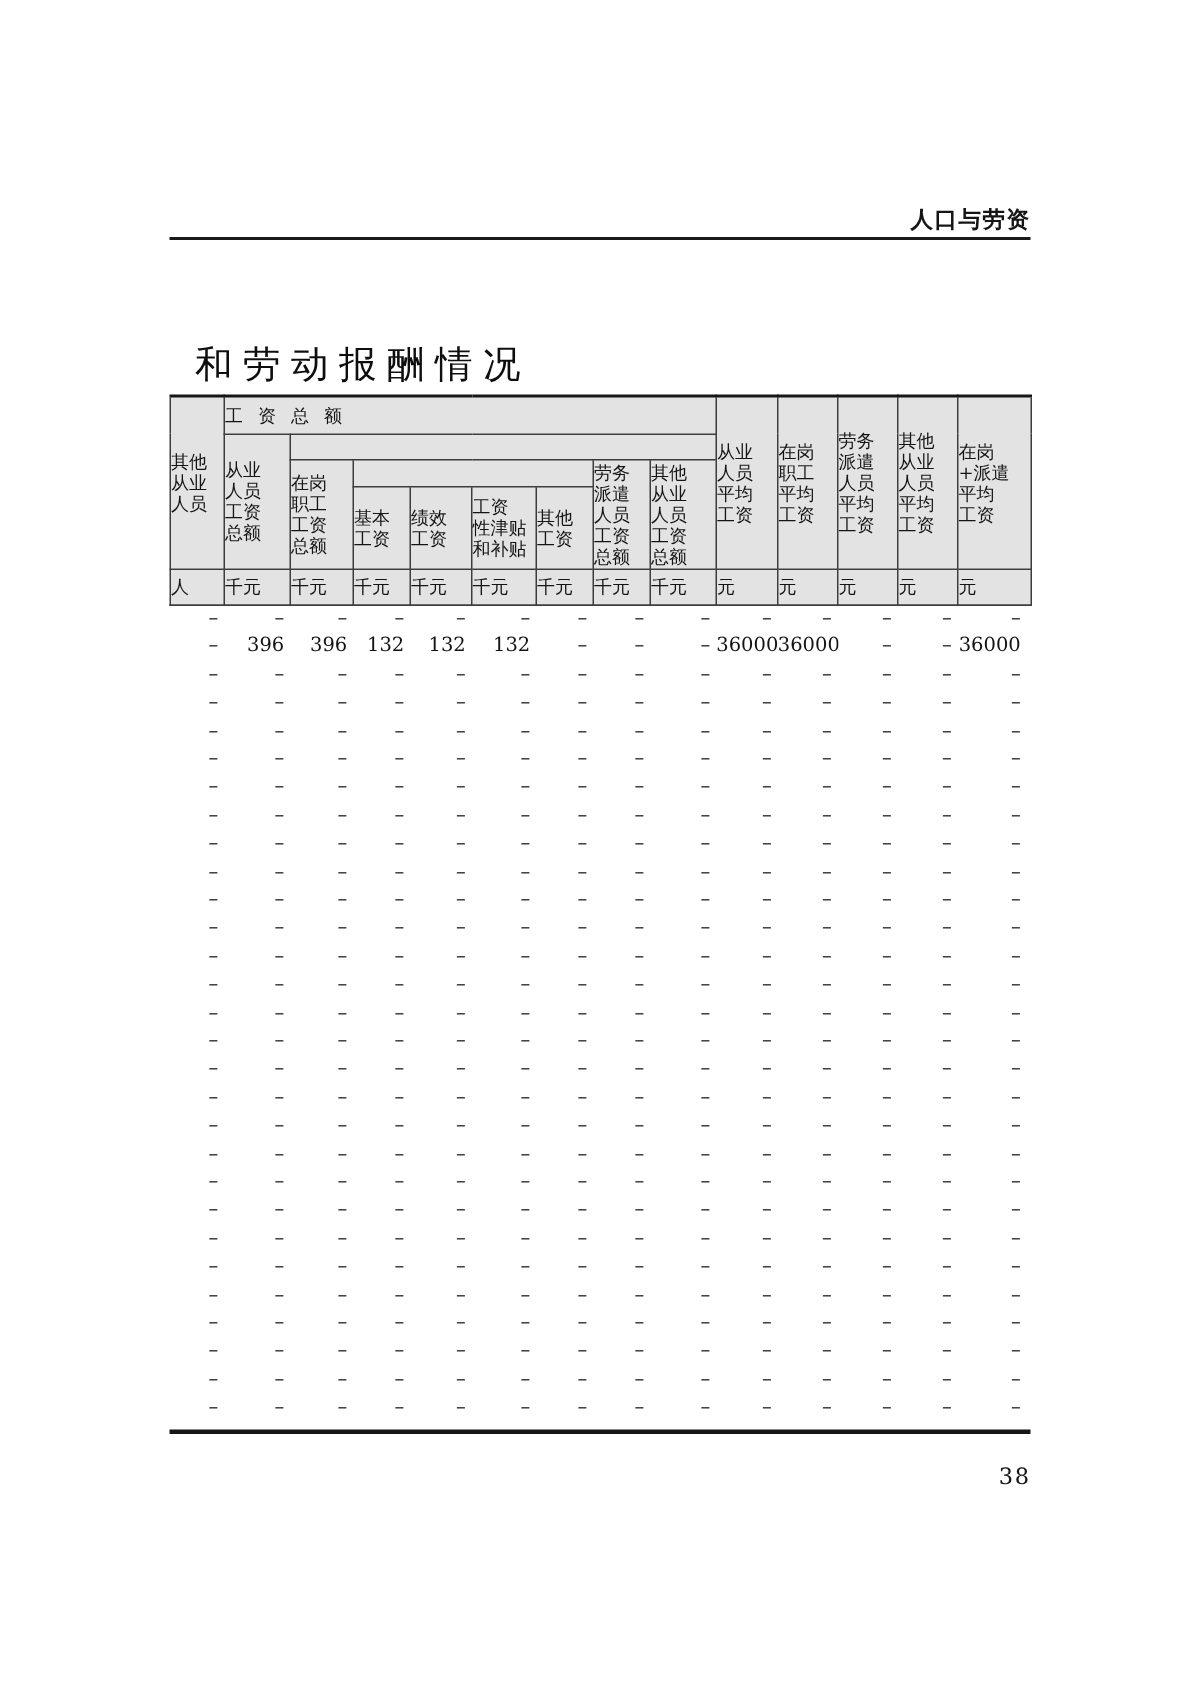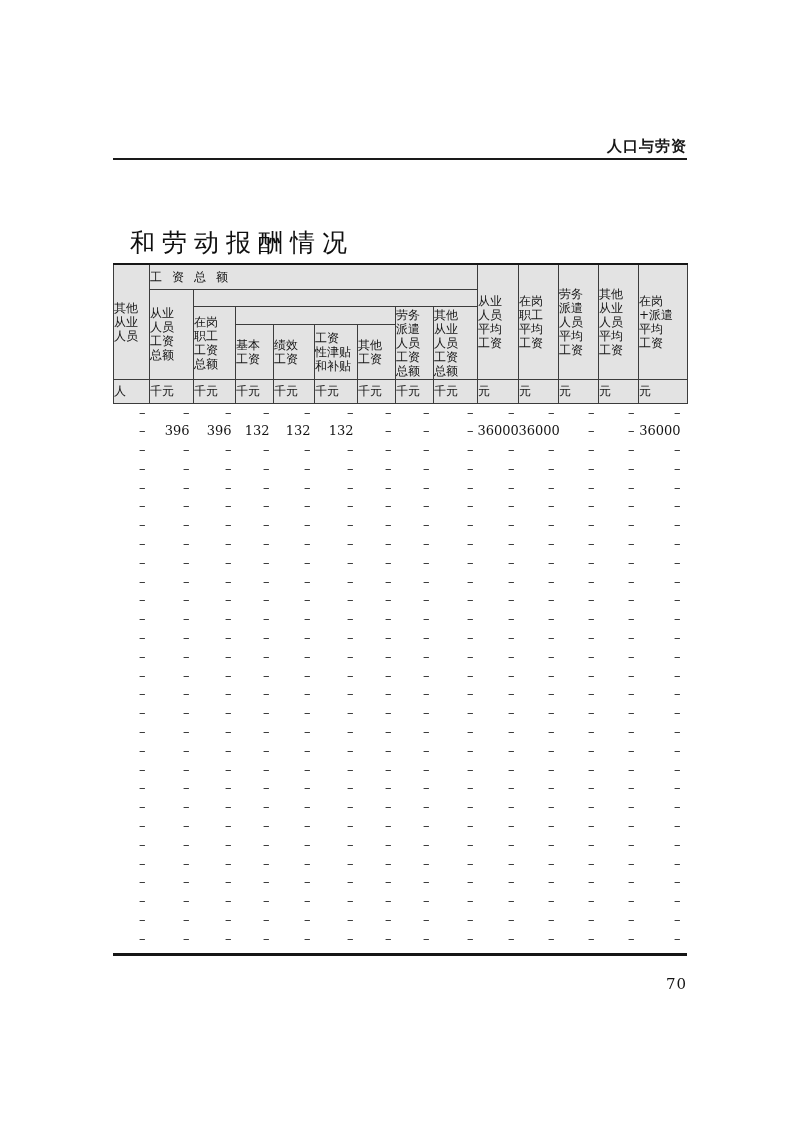--- a/index.html
+++ b/index.html
@@ -649,15 +649,15 @@
             <td>–</td>
             <td>–</td>
             <td>–</td>
             <td>–</td>
             <td>–</td>
           </tr>
         </tbody>
     </table>
   </div>
 
-  <div class="page-number">70</div>
+  <div class="page-number">38</div>
 
 </div>
 
 </body></html>

